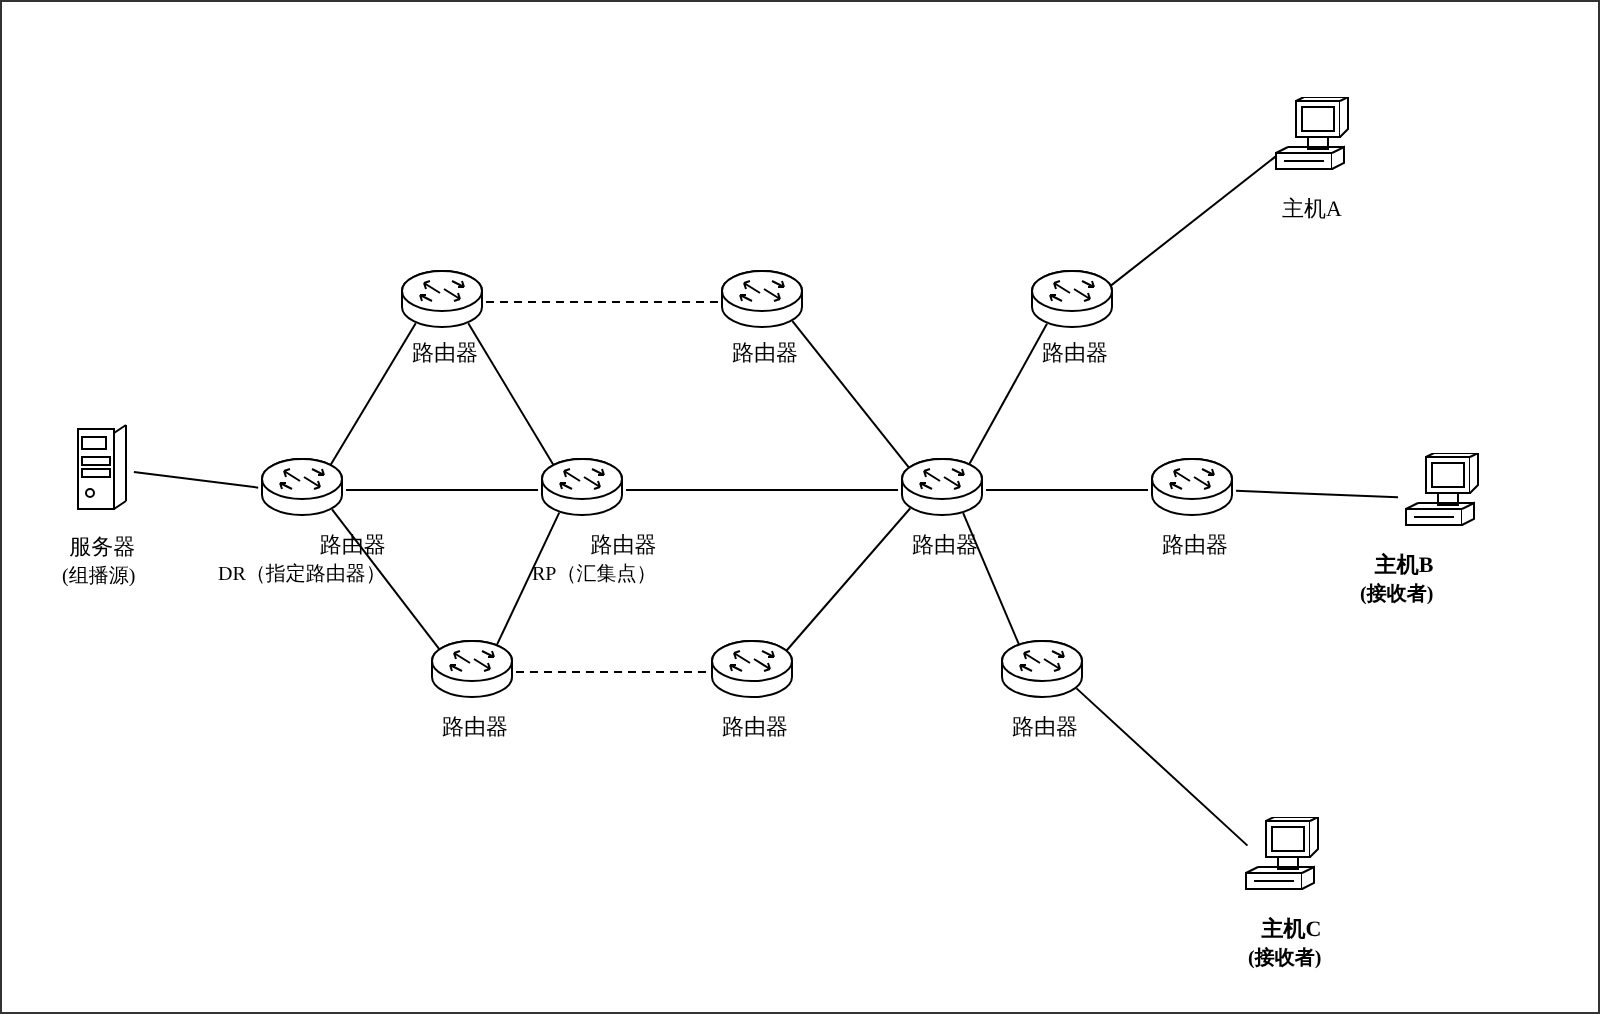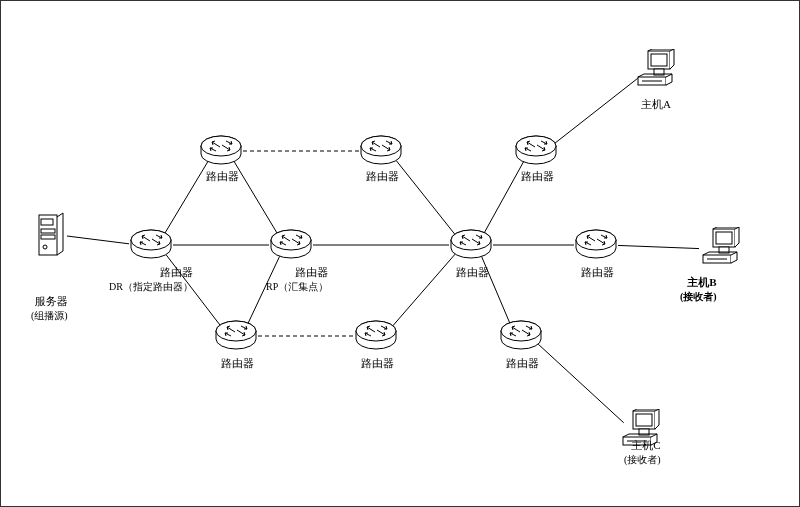--- a/index.html
+++ b/index.html
@@ -82,21 +82,21 @@
     <rect x="2" y="4" width="18" height="40" fill="#fff" stroke="#000"></rect>
     <rect x="4" y="8" width="12" height="6" fill="none" stroke="#000"></rect>
     <rect x="4" y="18" width="14" height="4" fill="none" stroke="#000"></rect>
     <rect x="4" y="24" width="14" height="4" fill="none" stroke="#000"></rect>
     <circle cx="8" cy="36" r="2" fill="none" stroke="#000"></circle>
     <line x1="20" y1="6" x2="26" y2="2" stroke="#000"></line>
     <line x1="20" y1="44" x2="26" y2="40" stroke="#000"></line>
     <line x1="26" y1="2" x2="26" y2="40" stroke="#000"></line>
   </svg>
 </div>
-<div class="label" style="left:30px;top:265px;margin-top:28px;">
+<div class="label" style="left:30px;top:265px;">
   <span>服务器</span><br>
   <span class="label-sub">(组播源)</span>
 </div>
 
 <div class="node" style="left:150px;top:244px;"><svg class="router-icon" viewBox="0 0 42 30">
   <ellipse cx="21" cy="11" rx="20" ry="10" fill="#fff" stroke="#000"></ellipse>
   <path d="M1 11 L1 19 A20 10 0 0 0 41 19 L41 11" fill="#fff" stroke="#000"></path>
   <ellipse cx="21" cy="11" rx="20" ry="10" fill="#fff" stroke="#000"></ellipse>
   <path d="M12 7 L20 12 M12 7 L15 6 M12 7 L13 10" stroke="#000" fill="none"></path>
   <path d="M30 15 L22 10 M30 15 L27 16 M30 15 L29 12" stroke="#000" fill="none"></path>
@@ -243,16 +243,16 @@
   <path d="M36 2 L40 0 L40 16 L36 20" fill="#fff" stroke="#000"></path>
   <line x1="14" y1="2" x2="18" y2="0" stroke="#000"></line>
   <line x1="18" y1="0" x2="40" y2="0" stroke="#000"></line>
   <rect x="20" y="20" width="10" height="6" fill="#fff" stroke="#000"></rect>
   <rect x="4" y="28" width="28" height="8" fill="#fff" stroke="#000"></rect>
   <path d="M32 28 L38 25 L38 33 L32 36" fill="#fff" stroke="#000"></path>
   <line x1="4" y1="28" x2="10" y2="25" stroke="#000"></line>
   <line x1="10" y1="25" x2="38" y2="25" stroke="#000"></line>
   <line x1="8" y1="32" x2="28" y2="32" stroke="#000"></line>
 </svg></div>
-<div class="label" style="left:623px;top:437px;">
+<div class="label" style="left:623px;top:456px;font-weight:bold;">
   <span>主机C</span><br>
   <span class="label-sub">(接收者)</span>
 </div>
 
 </body></html>

